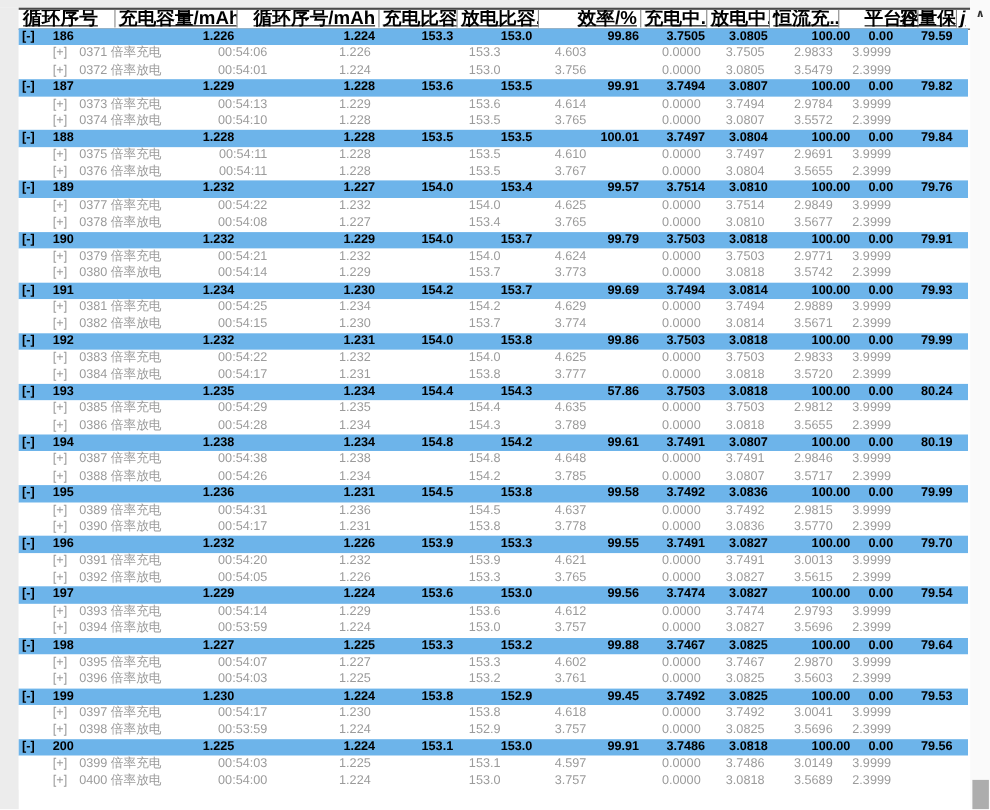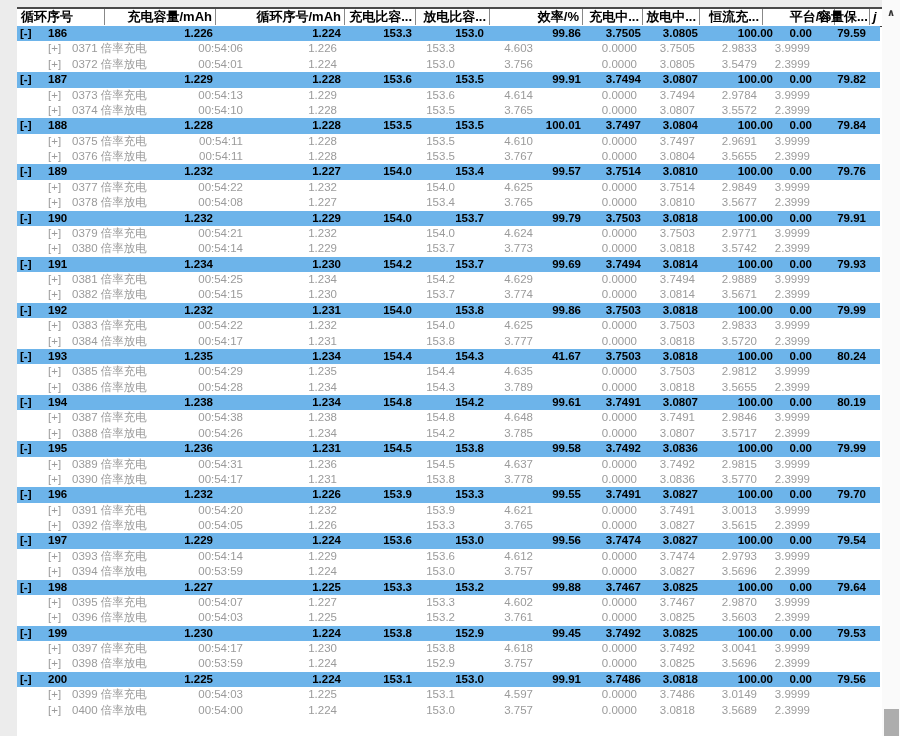--- a/index.html
+++ b/index.html
@@ -4,22 +4,22 @@
 <style>
   html,body{margin:0;padding:0;background:#fff;}
   #screen{position:relative;width:900px;height:736px;overflow:hidden;background:#fff;
     font-family:"Liberation Sans","DejaVu Sans",sans-serif;-webkit-font-smoothing:antialiased;}
   
   #top-strip{position:absolute;left:0;top:0;width:882px;height:7px;background:#ececec;}
   #left-gutter{position:absolute;left:0;top:7px;width:17px;height:729px;background:#ececec;}
   #grid-top-border{position:absolute;left:17px;top:7px;width:865px;height:2px;background:#4a4a4a;}
   
   #header-row{position:absolute;left:17px;top:9px;width:865px;height:17px;background:#fff;border-bottom:1.5px solid #3c3c3c;}
-  .hc{position:absolute;top:0;height:16px;line-height:16px;font-size:13px;font-weight:bold;color:#000;
-    border-right:1px solid #888;box-sizing:border-box;padding:0 3px;text-align:right;white-space:nowrap;overflow:hidden;}
+  .hc{position:absolute;top:0;height:16px;line-height:16px;font-size:17px;font-weight:bold;color:#000;
+    border-right:1px solid #888;box-sizing:border-box;padding:0 3px;text-align:right;white-space:nowrap;overflow:hidden;text-decoration:underline;}
   .hc.left{text-align:left;}
   .hc.nob{border-right:none;}
   .h1{left:1px;width:87px;} .h2{left:88px;width:111px;} .h3{left:199px;width:129px;}
   .h4{left:328px;width:71px;} .h5{left:399px;width:74px;} .h6{left:473px;width:93px;}
   .h7{left:566px;width:60px;} .h8{left:626px;width:57px;} .h9{left:683px;width:63px;}
   .h10{left:766px;width:52px;} .h11{left:798px;width:55px;} .h12{left:853px;width:12px;font-style:italic;}
   
   #rows{position:absolute;left:17px;top:26px;width:865px;}
   .row{position:relative;width:865px;height:15.38px;font-size:11.5px;line-height:15.38px;white-space:nowrap;}
   .row.summary{background:#6db4ea;color:#000;font-weight:bold;width:863px;}
@@ -333,21 +333,21 @@
         <span class="num p-vend">3.5720</span>
         <span class="num p-vlast">2.3999</span>
       </div>
       <div class="row summary">
         <span class="toggle">[-]</span>
         <span class="cycleno">193</span>
         <span class="num s-ccap">1.235</span>
         <span class="num s-dcap">1.234</span>
         <span class="num s-cspec">154.4</span>
         <span class="num s-dspec">154.3</span>
-        <span class="num s-eff">41.67</span>
+        <span class="num s-eff">57.86</span>
         <span class="num s-cmv">3.7503</span>
         <span class="num s-dmv">3.0818</span>
         <span class="num s-cc">100.00</span>
         <span class="num s-plat">0.00</span>
         <span class="num s-ret">80.24</span>
       </div>
       <div class="row step">
         <span class="steptoggle">[+]</span>
         <span class="steplabel">0385 倍率充电</span>
         <span class="num p-time">00:54:29</span>

